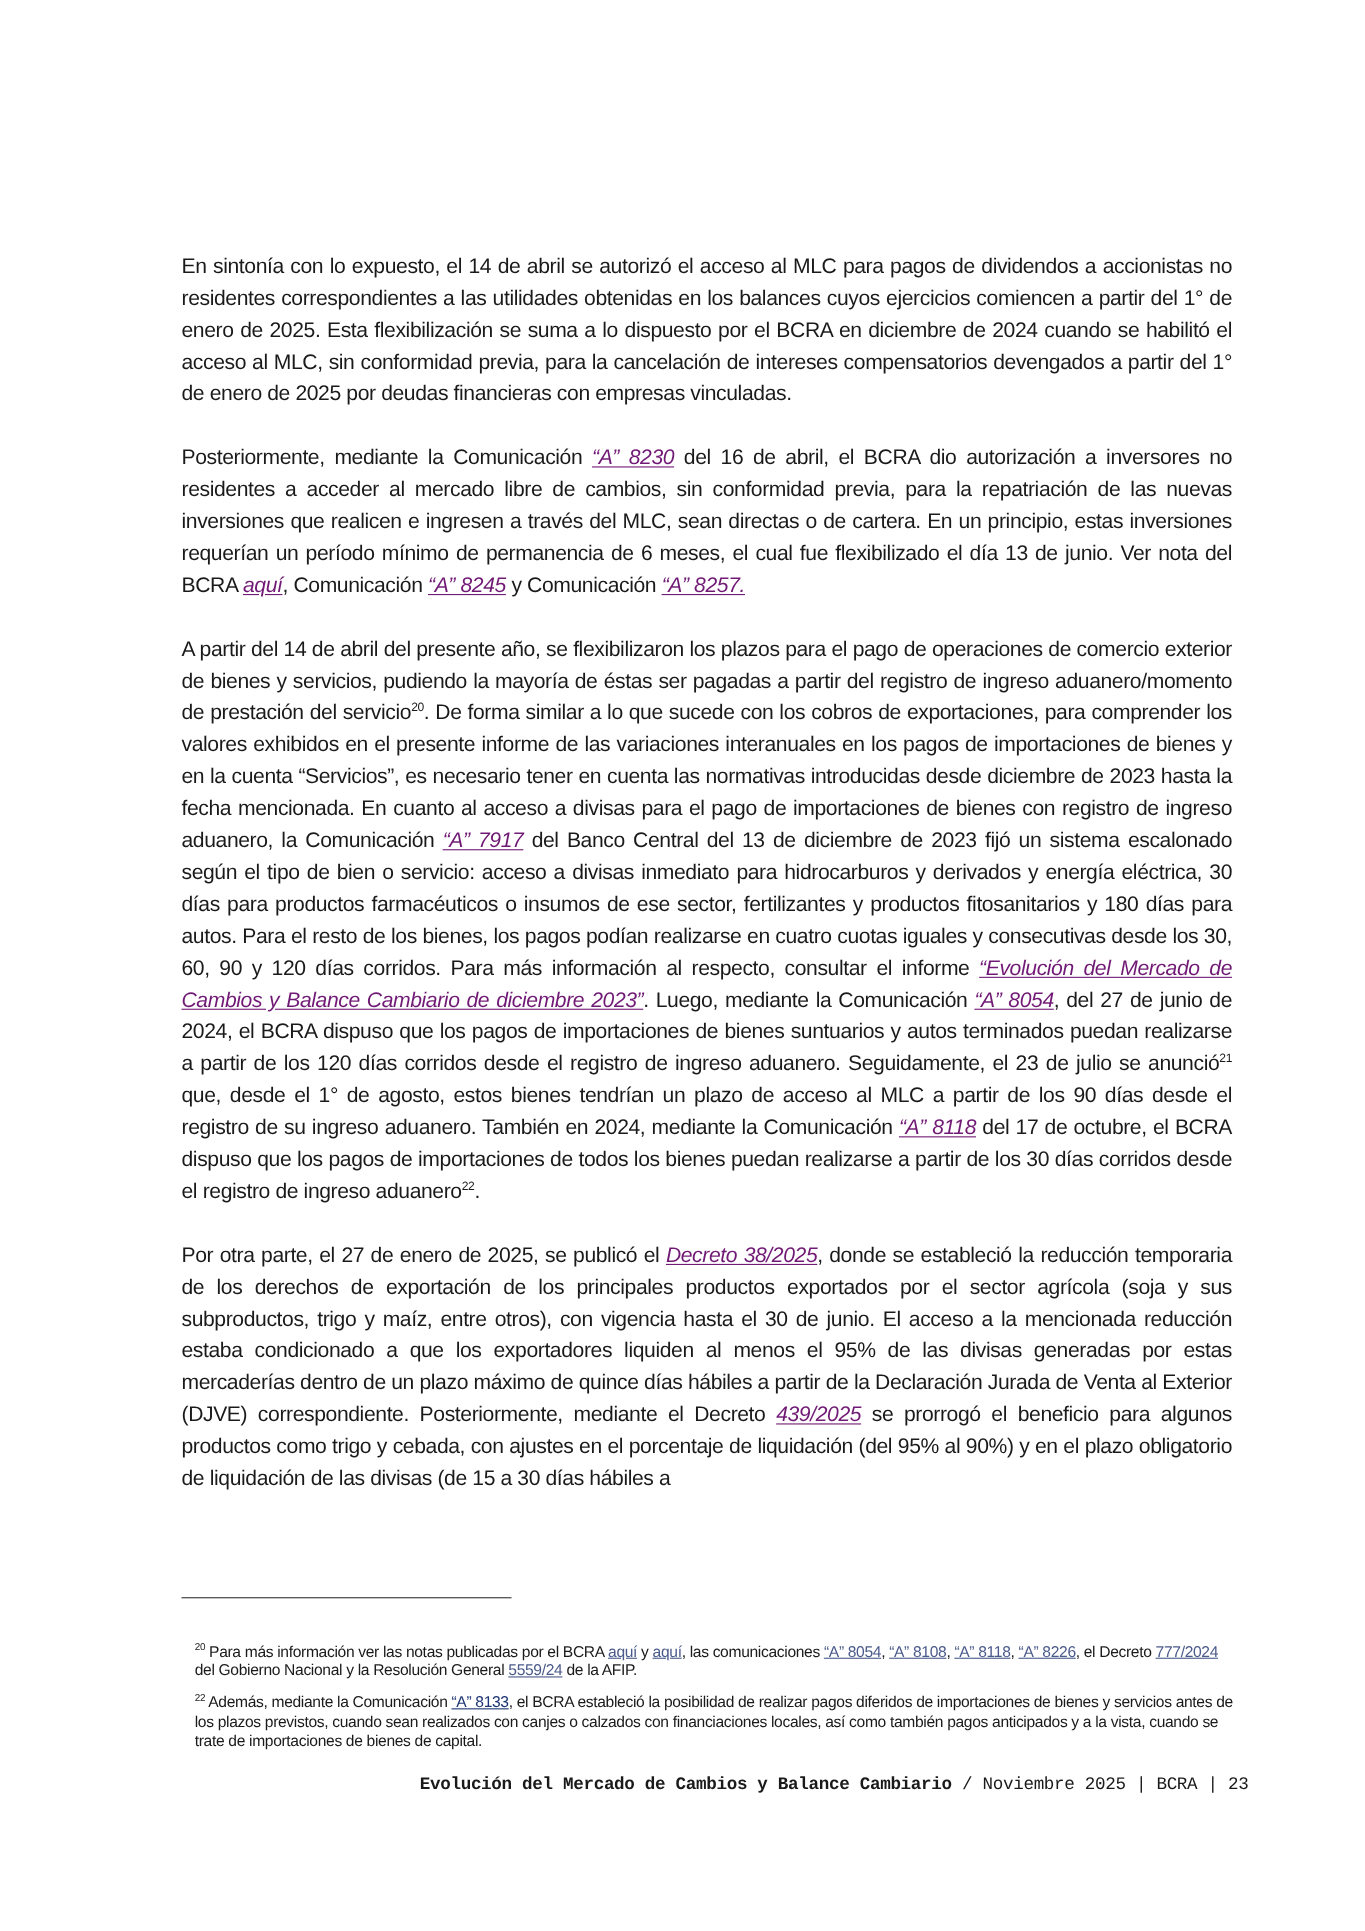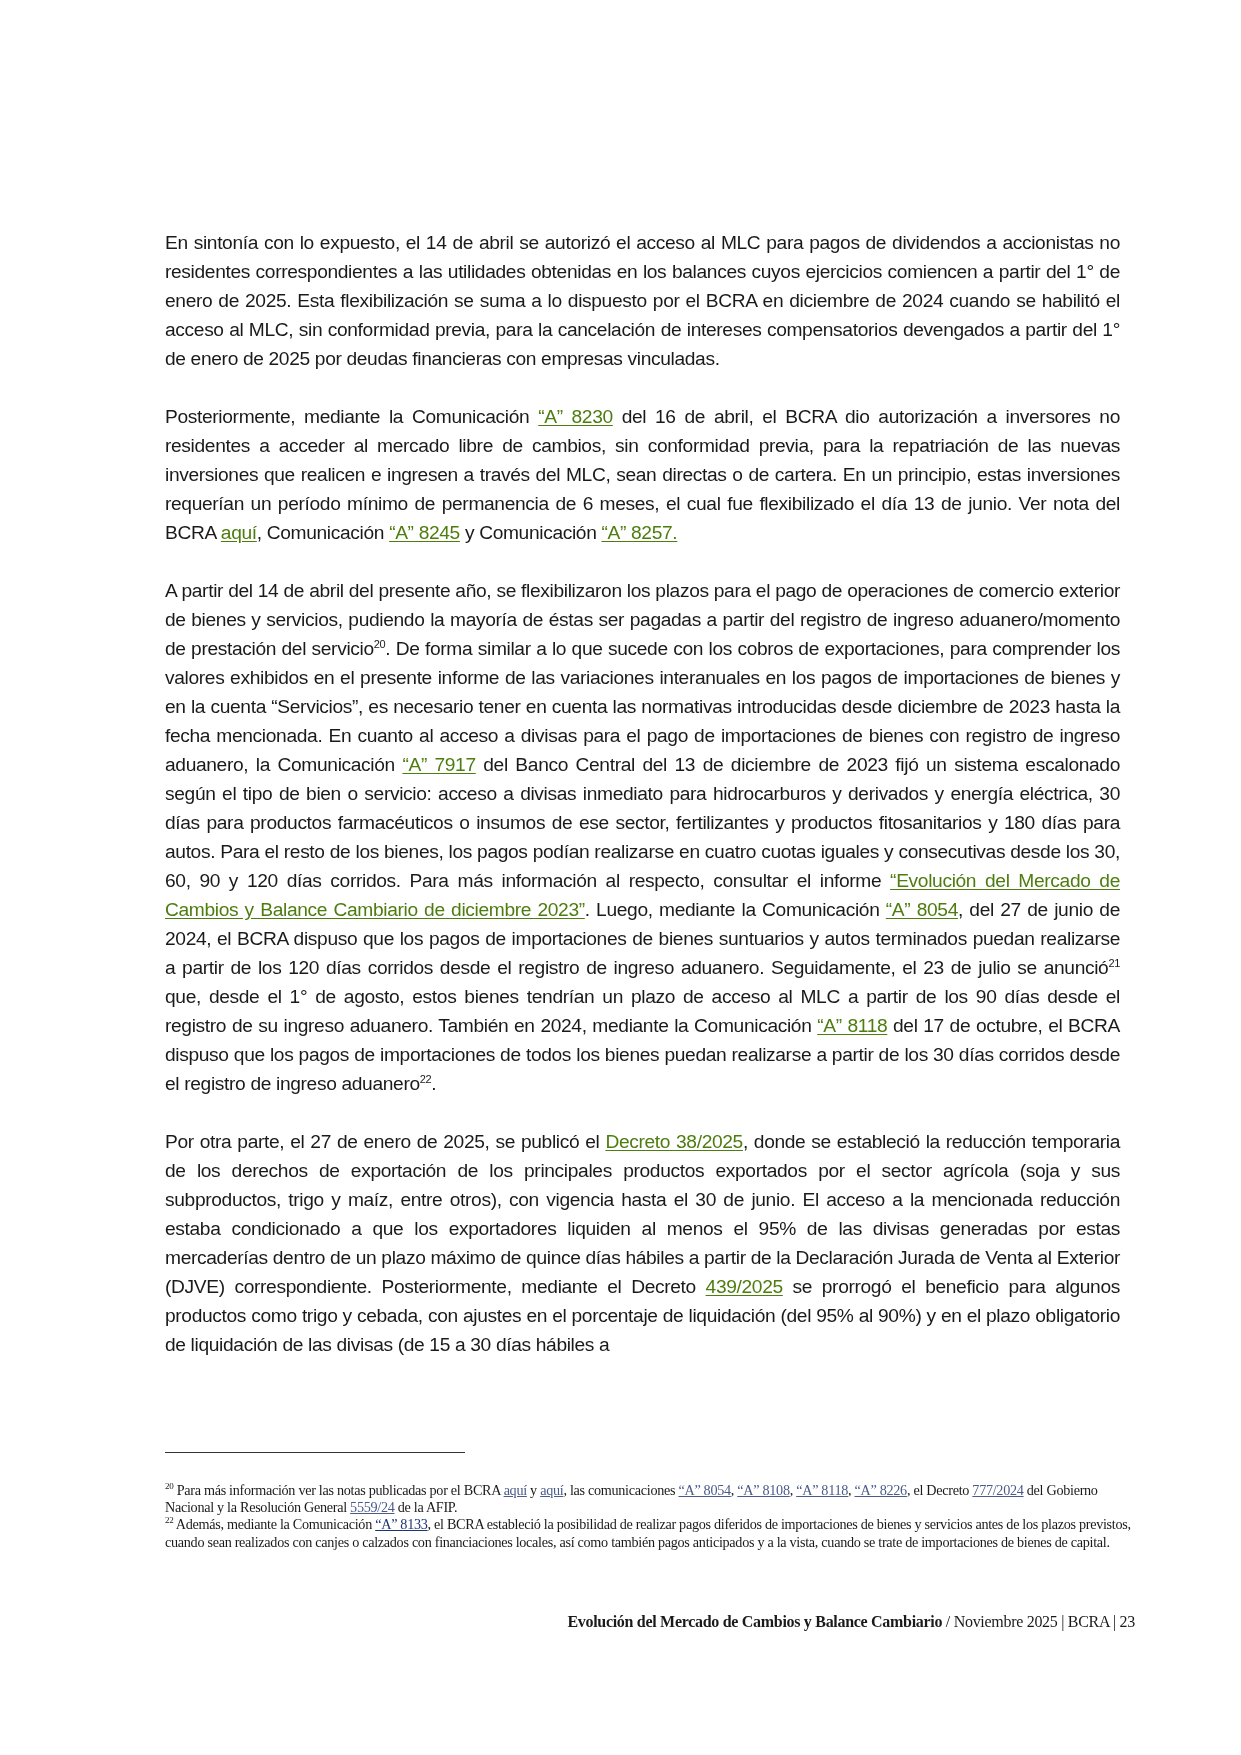--- a/index.html
+++ b/index.html
@@ -5,35 +5,35 @@
   html, body { margin: 0; padding: 0; background: #ffffff; }
   body { width: 1241px; height: 1755px; position: relative; overflow: hidden; }
   .page { position: absolute; left: 0; top: 0; width: 1241px; height: 1755px; background: #ffffff; }
   .body-text {
     position: absolute; left: 165px; width: 970px;
     font-family: "Liberation Sans", sans-serif;
     font-size: 19.2px; line-height: 29px; color: #1a1a1a;
     text-align: justify; letter-spacing: -0.35px;
   }
   .para { margin: 0 15px 29px 0; }
-  a.lnk { color: #4d7c0f; text-decoration: underline; text-underline-offset: 2px; }
+  a.lnk { color: #701a75; text-decoration: underline; text-underline-offset: 2px; font-style: italic; }
   sup { font-size: 11px; line-height: 0; vertical-align: super; }
   .fn-rule { position: absolute; left: 165px; top: 1452px; width: 300px; height: 1px; background: #333; }
   .footnotes {
     position: absolute; left: 165px; top: 1482px; width: 970px;
     font-family: "Liberation Sans", sans-serif; font-size: 14.2px; line-height: 17.2px;
     color: #1a1a1a; letter-spacing: -0.3px;
   }
-  .footnotes p { margin: 0; font-family: Liberation Serif, serif; }
+  .footnotes p { margin: 12px; }
   .footnotes sup { font-size: 9px; }
   a.fnl { color: #4a5a8a; text-decoration: underline; }
   a.fnl.dark { color: #1c3473; }
   .footer {
     position: absolute; right: 106px; top: 1613px;
-    font-family: Liberation Serif, serif; font-size: 16px; color: #1a1a1a; letter-spacing: -0.3px;
+    font-family: Liberation Mono, monospace; font-size: 16px; color: #1a1a1a; letter-spacing: -0.3px;
   }
   .footer b { font-weight: bold; }
 </style>
 </head>
 <body>
 
 <div class="page">
 
   <div class="body-text" style="top:228px;">
     <p class="para"><span>En sintonía con lo expuesto, el 14 de abril se autorizó el acceso al MLC para pagos de dividendos a accionistas no residentes correspondientes a las utilidades obtenidas en los balances cuyos ejercicios comiencen a partir del 1° de enero de 2025. Esta flexibilización se suma a lo dispuesto por el BCRA en diciembre de 2024 cuando se habilitó el acceso al MLC, sin conformidad previa, para la cancelación de intereses compensatorios devengados a partir del 1° de enero de 2025 por deudas financieras con empresas vinculadas.</span></p>

